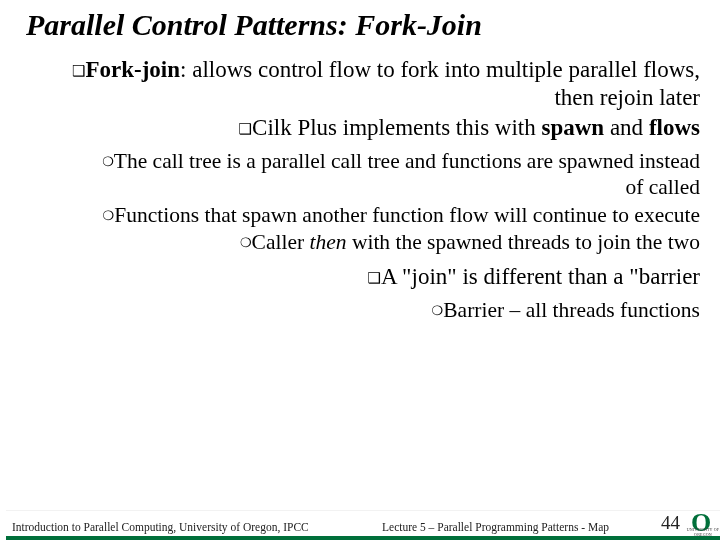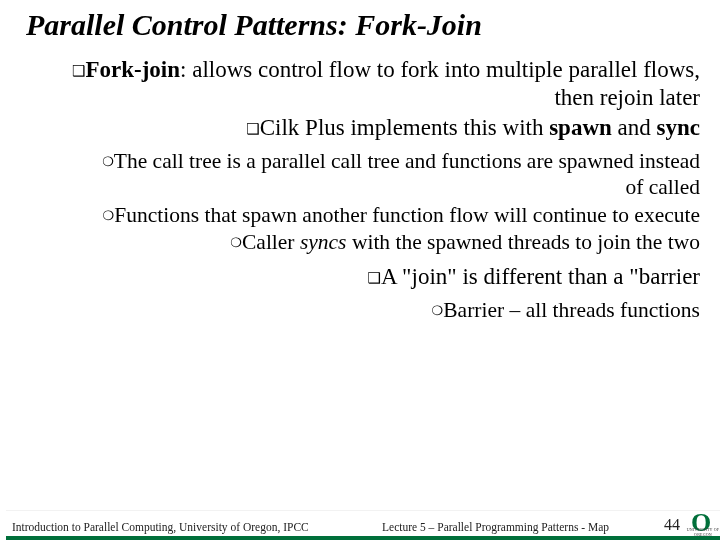--- a/index.html
+++ b/index.html
@@ -84,21 +84,21 @@
     bottom: 7px;
     font-size: 11.5px;
     color: #222;
   }
   .footer-left { left: 6px; }
   .footer-center { left: 376px; }
   .footer-pagenum {
     position: absolute;
     right: 46px;
     bottom: 6px;
-    font-size: 16px;
+    font-size: 19px;
     color: #222;
   }
   .logo {
     position: absolute;
     right: 6px;
     bottom: 4px;
     width: 34px;
     height: 26px;
   }
   .logo .o {
@@ -125,32 +125,32 @@
 <div class="slide">
   <div class="title">Parallel Control Patterns: Fork-Join</div>
 
   <div class="content">
 
     <div class="lvl1">
       <span class="bul">❑</span><span class="b">Fork-join</span><span>: allows control flow to fork into multiple parallel flows, then rejoin later</span>
     </div>
 
     <div class="lvl1">
-      <span class="bul">❑</span><span>Cilk Plus implements this with </span><span class="b">spawn</span><span> and </span><span class="b">sync</span>
+      <span class="bul">❑</span><span>Cilk Plus implements this with </span><span class="b">spawn</span><span> and </span><span class="b">flows</span>
     </div>
 
     <div class="sub-group">
       <div class="lvl2">
         <span class="bul">❍</span><span>The call tree is a parallel call tree and functions are spawned instead of called</span>
       </div>
       <div class="lvl2">
         <span class="bul">❍</span><span>Functions that spawn another function flow will continue to execute</span>
       </div>
       <div class="lvl2">
-        <span class="bul">❍</span><span>Caller </span><span class="i">syncs</span><span> with the spawned threads to join the two</span>
+        <span class="bul">❍</span><span>Caller </span><span class="i">then</span><span> with the spawned threads to join the two</span>
       </div>
     </div>
 
     <div class="lvl1">
       <span class="bul">❑</span><span>A "join" is different than a "barrier</span>
     </div>
 
     <div class="sub-group">
       <div class="lvl2">
         <span class="bul">❍</span><span>Barrier – all threads functions</span>

